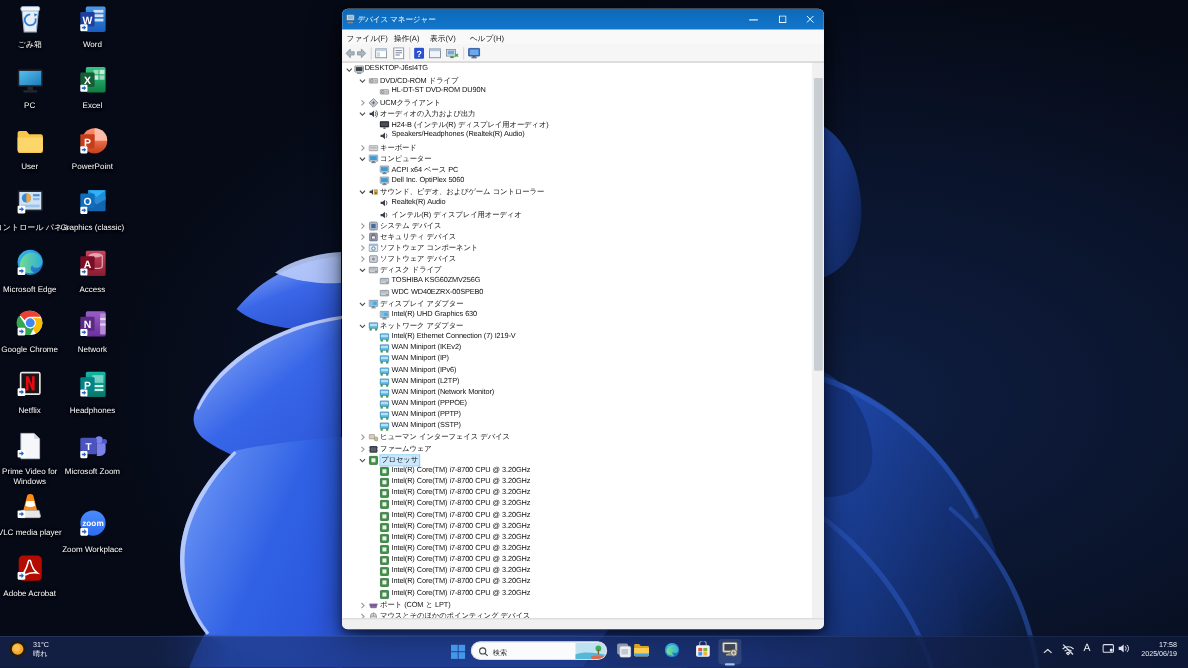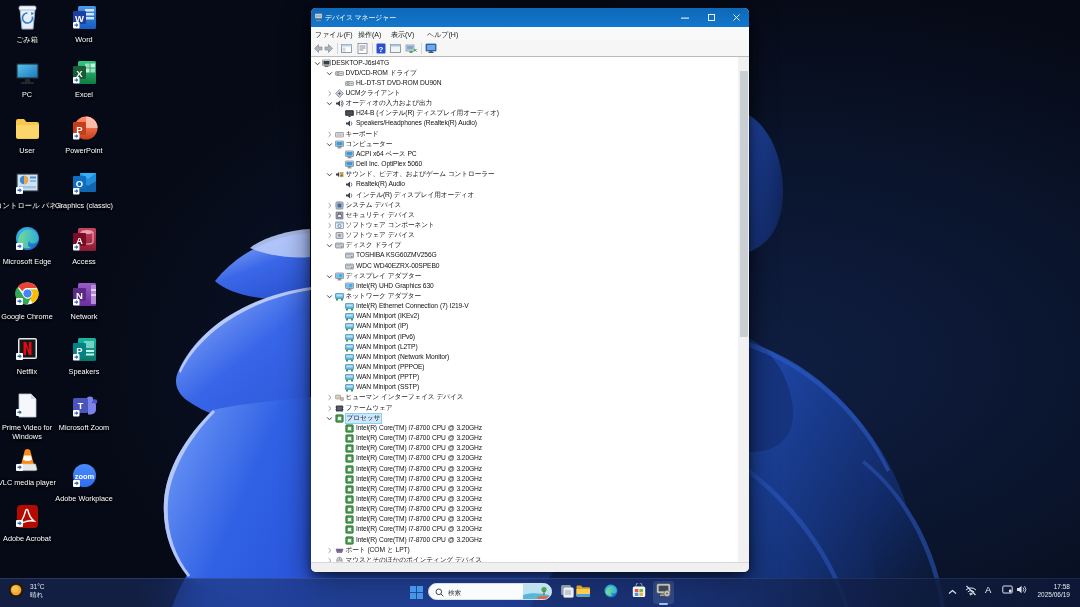--- a/index.html
+++ b/index.html
@@ -269,42 +269,42 @@
           </linearGradient>
         </defs>
         <rect x="7" y="2" width="18" height="23" rx="1.5" fill="url(#pbg)"></rect>
         <rect x="13" y="5" width="10" height="7" fill="#8fdcd2" opacity="0.8"></rect>
         <rect x="13" y="14" width="10" height="2" fill="#c8efe9"></rect>
         <rect x="13" y="17.5" width="10" height="2" fill="#c8efe9"></rect>
         <rect x="2" y="7" width="13" height="13" rx="1" fill="#038387"></rect>
         <text x="8.5" y="17.5" font-size="9.5" font-weight="bold" fill="#fff" text-anchor="middle" font-family="Liberation Sans">P</text>
         <rect x="2" y="18" width="6.5" height="6.5" rx="1" fill="#fff"></rect>
         <path d="M3.4 21.8 L3.4 20.4 L5.2 20.4 L5.2 19 L7.4 21.1 L5.2 23.2 L5.2 21.8 Z" fill="#2567c4"></path>
-      </svg></span><span class="lbl">Speakers</span></div>
+      </svg></span><span class="lbl">Headphones</span></div>
 <div class="dicon" style="left:52px;top:392px"><span style="display:inline-block"><svg width="27" height="27" viewBox="0 0 27 27">
         <circle cx="19" cy="8" r="3.4" fill="#7b83eb"></circle>
         <circle cx="24" cy="9.5" r="2.3" fill="#5059c9"></circle>
         <rect x="2" y="6" width="15" height="15" rx="1.5" fill="#4b53bc"></rect>
         <text x="9.5" y="16.8" font-size="9" font-weight="bold" fill="#fff" text-anchor="middle" font-family="Liberation Sans">T</text>
         <path d="M17 11 h6.5 a1.5 1.5 0 0 1 1.5 1.5 v5 a5 5 0 0 1-5 5 h-3 z" fill="#7b83eb"></path>
         <rect x="2" y="18" width="6.5" height="6.5" rx="1" fill="#fff"></rect>
         <path d="M3.4 21.8 L3.4 20.4 L5.2 20.4 L5.2 19 L7.4 21.1 L5.2 23.2 L5.2 21.8 Z" fill="#2567c4"></path>
       </svg></span><span class="lbl">Microsoft Zoom</span></div>
 <div class="dicon" style="left:52px;top:463px"><span style="display:inline-block"><svg width="27" height="27" viewBox="0 0 27 27">
         <defs>
           <linearGradient id="zg" x1="0" y1="0" x2="0" y2="1">
             <stop offset="0" stop-color="#4a8cff"></stop>
             <stop offset="1" stop-color="#2d6cf0"></stop>
           </linearGradient>
         </defs>
         <circle cx="13.5" cy="12.5" r="11.5" fill="url(#zg)"></circle>
         <text x="13.5" y="15.5" font-size="7.5" font-weight="bold" fill="#fff" text-anchor="middle" font-family="Liberation Sans">zoom</text>
         <rect x="2" y="17" width="7" height="7" rx="1" fill="#fff"></rect>
         <path d="M3.5 21 L3.5 19.5 L5.5 19.5 L5.5 18 L7.8 20.3 L5.5 22.6 L5.5 21 Z" fill="#2567c4"></path>
-      </svg></span><span class="lbl">Adobe Workplace</span></div>
+      </svg></span><span class="lbl">Zoom Workplace</span></div>
 <div id="win">
 <div id="tbar">
       <svg class="abs" style="left:3px;top:5px" width="9" height="9" viewBox="0 0 9 9">
         <rect x="1" y="0.5" width="7" height="5" rx="0.5" fill="#e8eaf0" stroke="#5a6a7a" stroke-width="0.7"></rect>
         <rect x="2" y="1.5" width="5" height="3" fill="#8fb8dc"></rect>
         <rect x="3" y="6" width="3" height="1" fill="#5a6a7a"></rect>
         <rect x="2" y="7" width="5" height="1.2" fill="#7a8a9a"></rect>
       </svg>
       <span class="ttxt">デバイス マネージャー</span>
       <div class="wbtn" style="left:361px;width:26px">

